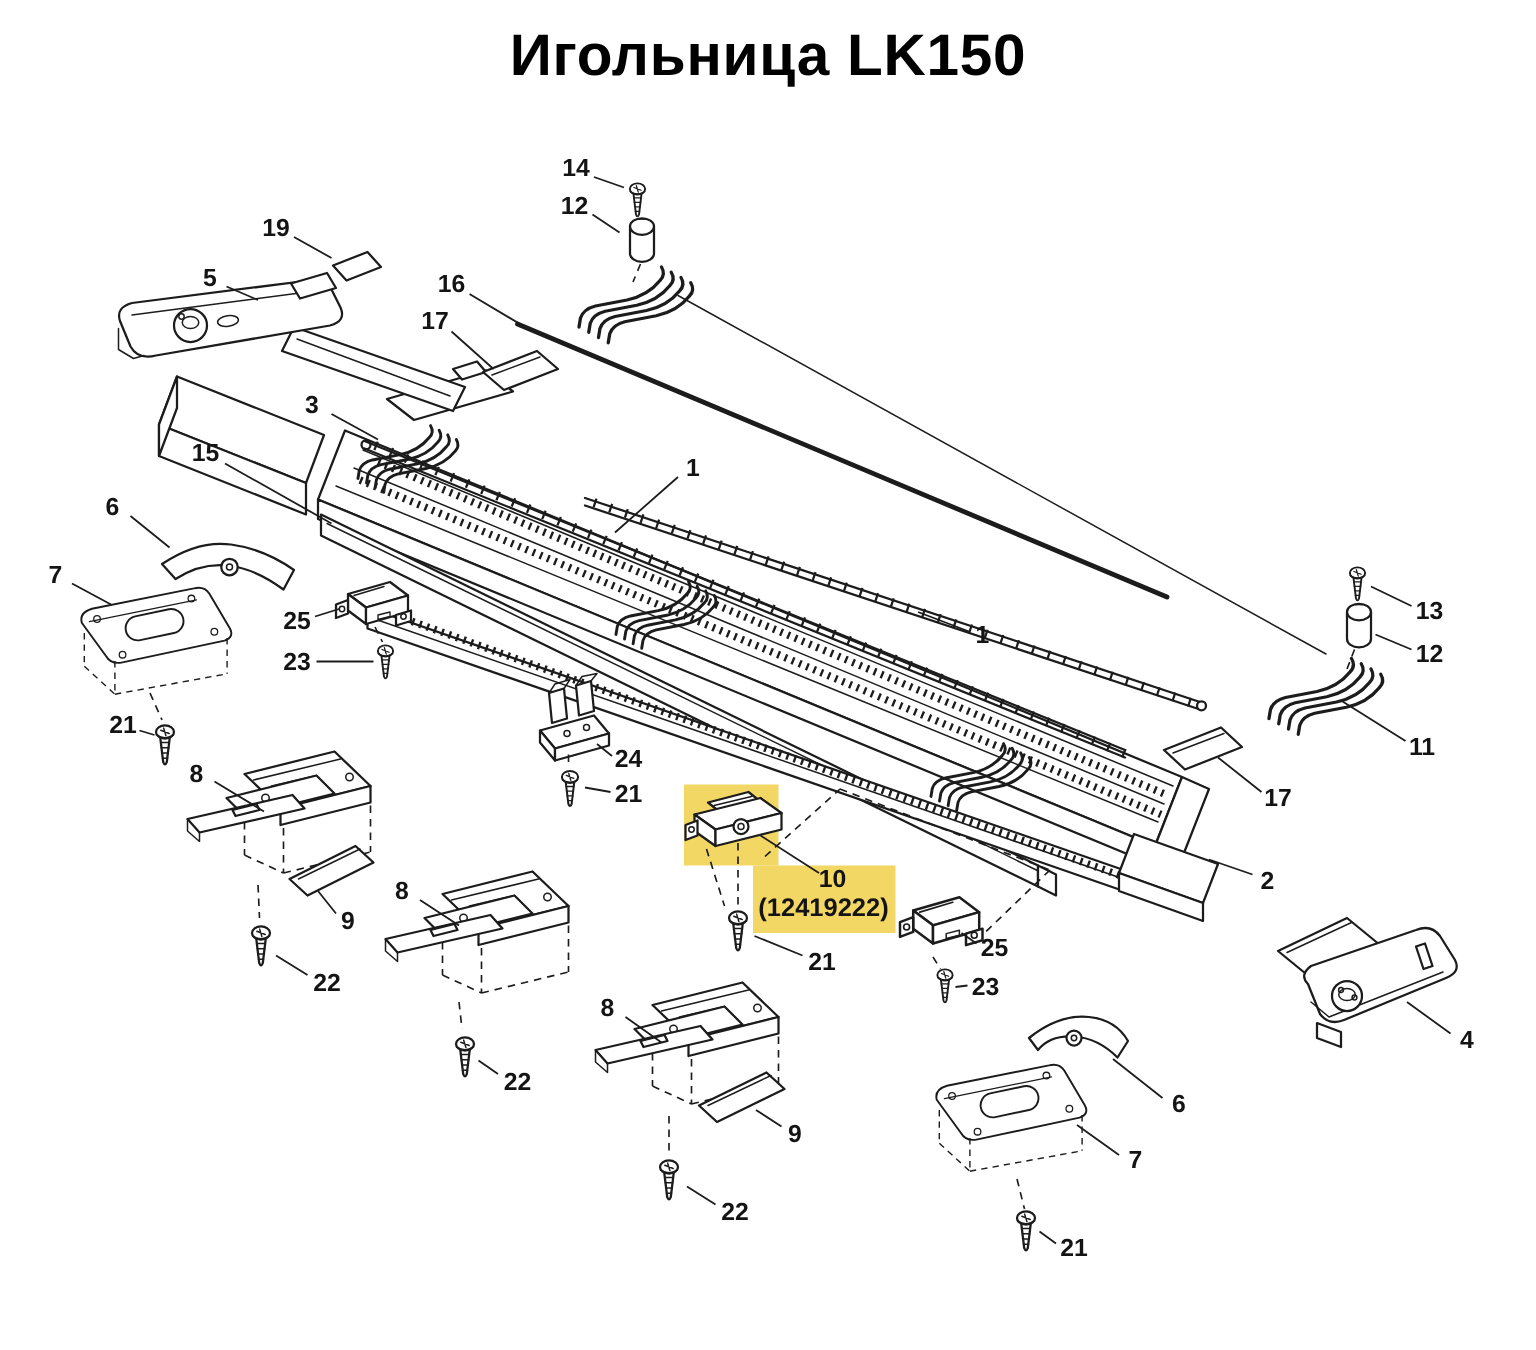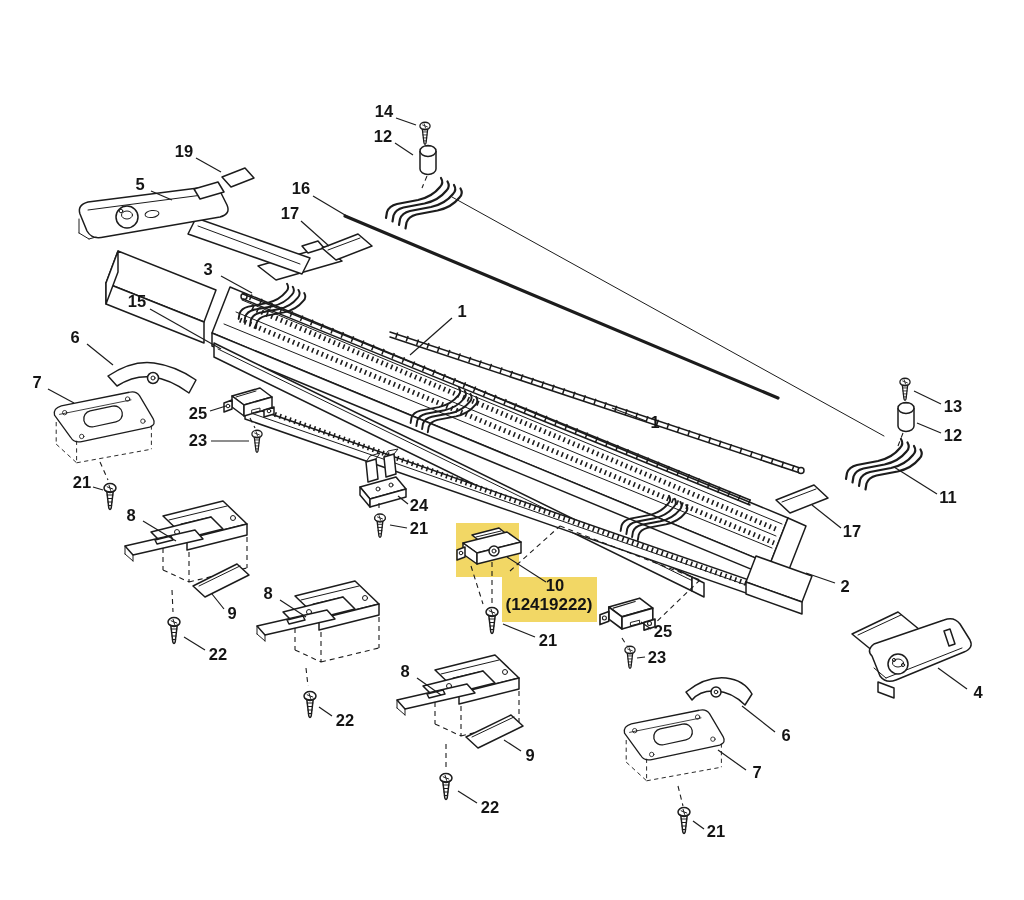--- a/index.html
+++ b/index.html
@@ -16,20 +16,21 @@
   .dash{stroke:#1c1c1c;stroke-width:1.1;fill:none;stroke-dasharray:5 4;}
   .hatch{stroke:#1c1c1c;stroke-width:5;fill:none;stroke-dasharray:1.6 3.6;}
   .tick{stroke:#1c1c1c;stroke-width:6;fill:none;stroke-dasharray:1.5 9.5;}
   .wire{stroke:#1c1c1c;stroke-width:2.2;fill:none;stroke-linecap:round;}
   text.lbl{font-family:"Liberation Sans",sans-serif;font-weight:600;fill:#141414;}
 </style>
 </head>
 <body>
 
 <div class="page">
+  <h1 class="title">Игольница LK150</h1>
 
   <svg class="canvas" width="1024" height="900" viewBox="0 0 1024 900">
 
     <defs>
 
       <g id="screw">
         <path class="sf" stroke-width="1.2" d="M-3.2,3.5 L3.2,3.5 L1.2,20 Q0,23 -1.2,20 Z"></path>
         <path class="s thin" d="M-2.9,7 L2.9,7 M-2.5,10.5 L2.5,10.5 M-2.1,14 L2.1,14 M-1.7,17.5 L1.7,17.5"></path>
         <ellipse class="sf" cx="0" cy="0" rx="6" ry="4.4"></ellipse>
         <path class="s thin" d="M-2.8,-1.2 L2.8,1 M-0.9,-2.6 L0.6,2.4"></path>

